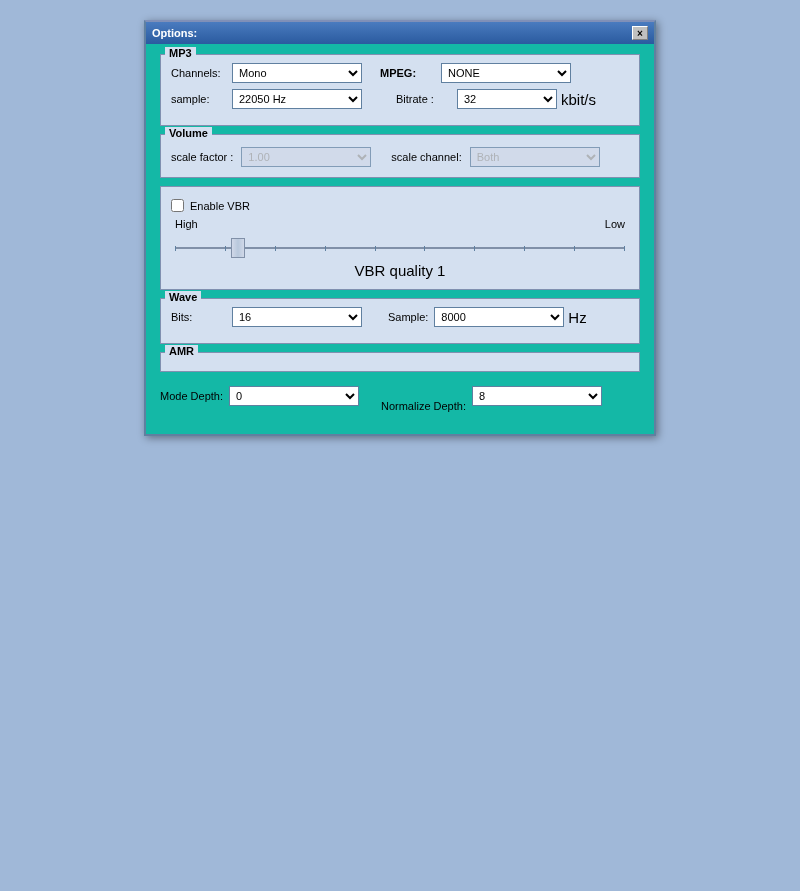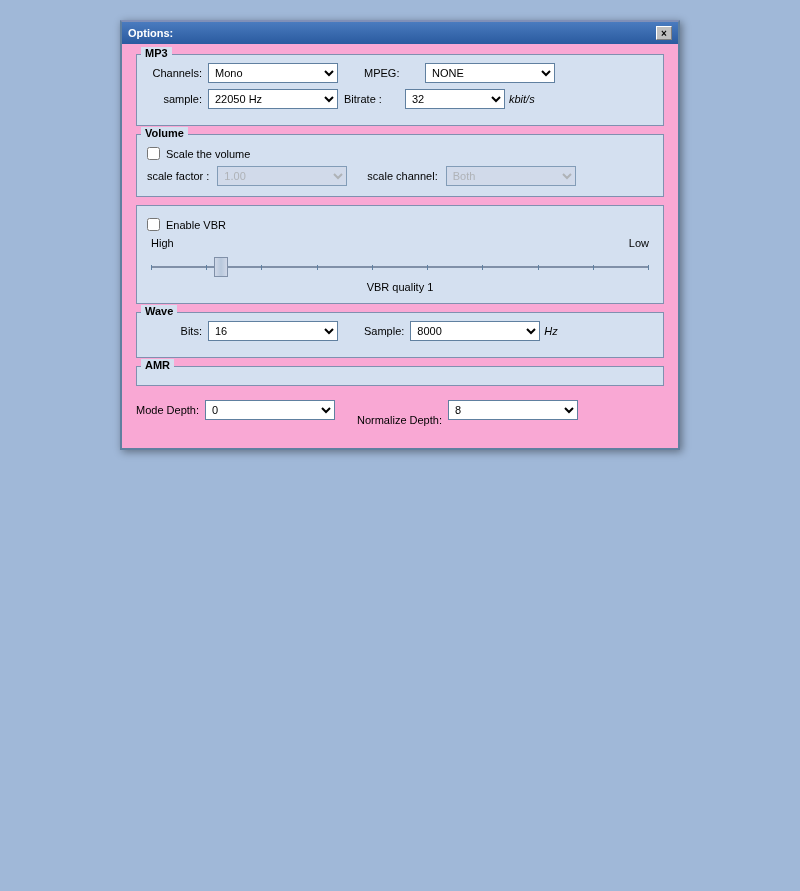--- a/index.html
+++ b/index.html
@@ -8,24 +8,24 @@
       font-family: Tahoma, Arial, sans-serif;
       font-size: 11px;
       display: flex;
       justify-content: center;
       align-items: flex-start;
       padding: 20px;
       width: 800px;
       min-height: 891px;
     }
     .window {
-      background: #f9a8d4;
+      background: #14b8a6;
       border: 2px solid #6080a0;
       border-top: 2px solid #8090b8;
-      width: 560px;
+      width: 512px;
       box-shadow: 2px 2px 8px rgba(0,0,0,0.4);
     }
     .title-bar {
       background: linear-gradient(to bottom, #4a7bbf, #2a5a9f);
       color: white;
       padding: 3px 6px;
       display: flex;
       justify-content: space-between;
       align-items: center;
       font-weight: bold;
@@ -67,44 +67,42 @@
       font-weight: bold;
     }
     .form-row {
       display: flex;
       align-items: center;
       margin-bottom: 6px;
       gap: 6px;
     }
     .form-label {
       min-width: 55px;
-      text-align: right;
       font-size: 11px;
     }
     .form-label-left {
       text-align: left;
     }
     select {
       background: white;
       border: 1px solid #6080a0;
       height: 20px;
       font-size: 11px;
       padding: 1px 2px;
       cursor: pointer;
     }
     select:disabled {
       background: #d0d8e8;
       color: #a0a0a0;
     }
     .select-narrow { width: 100px; }
     .select-medium { width: 130px; }
     .unit-label {
-      font-size: 11px;
+      font-size: 15px;
       margin-left: -2px;
-      font-style: italic;
     }
     .checkbox-row {
       display: flex;
       align-items: center;
       gap: 6px;
       margin-bottom: 6px;
       margin-top: 4px;
     }
     input[type="checkbox"] {
       width: 13px;
@@ -143,21 +141,21 @@
       top: 50%;
       transform: translate(-50%, -50%);
       width: 14px;
       height: 20px;
       background: linear-gradient(to right, #d0d8e8, #b8c8dc, #d0d8e8);
       border: 1px solid #8090a8;
       cursor: pointer;
     }
     .vbr-quality-label {
       text-align: center;
-      font-size: 11px;
+      font-size: 15px;
       margin-top: 4px;
     }
     .btn {
       background: linear-gradient(to bottom, #e8eef8, #c8d4e8);
       border: 1px solid #6080a0;
       border-top: 1px solid #a0b0c8;
       border-left: 1px solid #a0b0c8;
       padding: 4px 24px;
       font-size: 11px;
       cursor: pointer;
@@ -186,57 +184,53 @@
     <div class="group-box">
       <span class="group-box-label">MP3</span>
 
       <div class="form-row">
         <span class="form-label">Channels:</span>
         <select class="select-medium">
           <option>Mono</option>
           <option>Stereo</option>
           <option>Joint Stereo</option>
         </select>
-        <span style="margin-left:20px;" class="form-label form-label-left">MPEG:</span>
+        <span style="margin-left:12px;font-weight:bold;" class="form-label form-label-left">MPEG:</span>
         <select class="select-medium">
           <option>NONE</option>
           <option>MPEG1</option>
           <option>MPEG2</option>
         </select>
       </div>
 
       <div class="form-row">
         <span class="form-label">sample:</span>
         <select class="select-medium">
           <option>8000 Hz</option>
           <option>11025 Hz</option>
           <option>16000 Hz</option>
           <option selected="">22050 Hz</option>
           <option>44100 Hz</option>
         </select>
-        <span style="margin-left:0;" class="form-label form-label-left">Bitrate :</span>
+        <span style="margin-left:28px;" class="form-label form-label-left">Bitrate :</span>
         <select class="select-narrow">
           <option selected="">32</option>
           <option>64</option>
           <option>128</option>
           <option>192</option>
           <option>256</option>
           <option>320</option>
         </select>
         <span class="unit-label">kbit/s</span>
       </div>
     </div>
 
     <div class="group-box">
       <span class="group-box-label">Volume</span>
 
-      <div class="checkbox-row">
-        <input type="checkbox" style="">
-        <span>Scale the volume</span>
-      </div>
 
       <div class="scale-row">
         <span class="form-label">scale factor :</span>
         <select class="select-medium" disabled="">
           <option>1.00</option>
         </select>
         <span style="margin-left:12px;">scale channel:</span>
         <select class="select-medium" disabled="">
           <option>Both</option>
           <option>Left</option>

